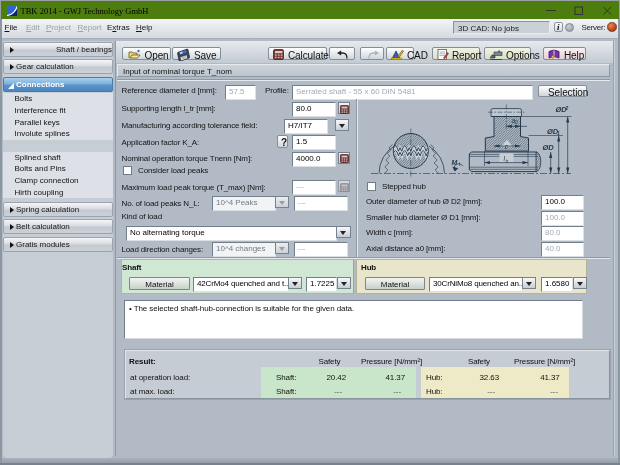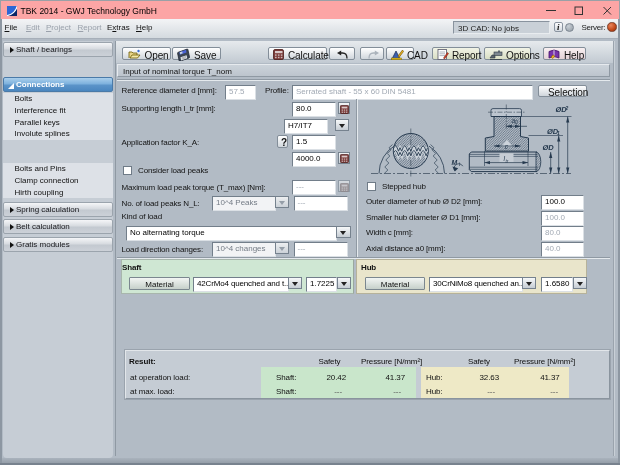--- a/index.html
+++ b/index.html
@@ -1,20 +1,20 @@
 <!DOCTYPE html>
 <html><head>
 <meta charset="utf-8">
 <style>
 * { margin:0; padding:0; box-sizing:border-box; }
 html,body { width:620px; height:465px; }
 #win { position:relative; width:620px; height:465px; font-family:"Liberation Sans", sans-serif; background:#b2bbc5; overflow:hidden; }
 .abs { position:absolute; }
 
-#titlebar { position:absolute; left:0; top:0; width:620px; height:19px; background:#fca5a5; border-top:1px solid #9aa0a6; border-left:1px solid #9aa0a6; border-right:1px solid #9aa0a6; }
+#titlebar { position:absolute; left:0; top:0; width:620px; height:19px; background:#4d7c0f; border-top:1px solid #9aa0a6; border-left:1px solid #9aa0a6; border-right:1px solid #9aa0a6;font-family:Liberation Serif, serif; }
 #title { position:absolute; left:19.5px; top:4.5px; font-size:8.5px; color:#000; }
 #appicon { position:absolute; left:5.5px; top:4.5px; width:10.5px; height:10px; }
 .capbtn { position:absolute; top:0; width:28px; height:19px; }
 
 #menubar { position:absolute; left:1px; top:19px; width:618px; height:20px; background:linear-gradient(#f3f4f6, #d4dadf); border-bottom:1px solid #a7afb9; }
 .menuitem { position:absolute; top:23px; font-size:8px; color:#111; }
 .menuitem.dis { color:#9aa1ab; }
 .menuitem u { text-decoration:underline; text-underline-offset:1px; }
 #cadbox { position:absolute; left:453px; top:20.5px; width:97px; height:13px; background:#c9d0d7; border:1px solid; border-color:#89939e #e8ecef #e8ecef #89939e; font-size:8px; color:#222; padding:2px 0 0 4px; }
 #ibtn { position:absolute; left:553.5px; top:22px; width:9.5px; height:10px; background:linear-gradient(#fdfdfe,#d3d9df); border:1px solid #8a94a0; border-radius:2px; text-align:center; font-family:"Liberation Serif",serif; font-style:italic; font-weight:bold; font-size:9px; color:#111111; line-height:8px; }
@@ -87,29 +87,31 @@
   <div class="menuitem dis" style="left:77.5px"><u>R</u>eport</div>
   <div class="menuitem" style="left:107px">E<u>x</u>tras</div>
   <div class="menuitem" style="left:136px"><u>H</u>elp</div>
   <div id="cadbox">3D CAD: No jobs</div>
   <div id="ibtn">i</div>
   <div class="led" style="left:565px; top:22.5px; width:9px; height:9px; background:radial-gradient(circle at 35% 30%, #c9d0d6, #929ba4); border:1px solid #7d8792;"></div>
   <div id="srvtxt">Server:</div>
   <div class="led" style="left:607px; top:22px; width:9.5px; height:9.5px; background:radial-gradient(circle at 35% 30%, #e8855c, #c2491a 60%, #8a2c08); border:1px solid #7a3a24;"></div>
 
   <div id="sidebar"></div>
-  <div class="sbh" style="left:3px; top:41.5px;"><span class="tri"></span>Shaft / bearings</div>
+  <div class="sbh" style="left:3px; top:41.5px;text-align:right;"><span class="tri"></span>Shaft / bearings</div>
+  <div class="sbh" style="left:3px; top:59px;"><span class="tri"></span>Gear calculation</div>
   <div class="sbh blue" style="left:3px; top:76.5px;"><svg style="position:absolute;left:4px;top:5px" width="6" height="6">
         <polygon points="0,6 6,6 6,0" fill="#ffffff"></polygon>
       </svg>Connections</div>
   <div class="sbi" style="left:3px; top:93.4px;">Bolts</div>
   <div class="sbi" style="left:3px; top:105.1px;">Interference fit</div>
   <div class="sbi" style="left:3px; top:116.7px;">Parallel keys</div>
   <div class="sbi" style="left:3px; top:128.4px;">Involute splines</div>
   <div class="sbi sel" style="left:3px; top:140.0px;">Serrated shaft</div>
+  <div class="sbi" style="left:3px; top:151.7px;">Splined shaft</div>
   <div class="sbi" style="left:3px; top:163.3px;">Bolts and Pins</div>
   <div class="sbi" style="left:3px; top:175.0px;">Clamp connection</div>
   <div class="sbi" style="left:3px; top:186.6px;">Hirth coupling</div>
   <div class="sbh" style="left:3px; top:201.5px;"><span class="tri"></span>Spring calculation</div>
   <div class="sbh" style="left:3px; top:219px;"><span class="tri"></span>Belt calculation</div>
   <div class="sbh" style="left:3px; top:236.5px;"><span class="tri"></span>Gratis modules</div>
 
   <div id="toolstrip"></div>
   <div id="formpanel"></div>
   <div class="tbtn" style="left:121.5px; width:49px;">
@@ -218,27 +220,29 @@
         <g fill="#c9b8b8">
           <rect x="2.2" y="6" width="1.8" height="1.6"></rect>
           <rect x="5.1" y="6" width="1.8" height="1.6"></rect>
           <rect x="8" y="6" width="1.8" height="1.6"></rect>
           <rect x="2.2" y="8.8" width="1.8" height="1.6"></rect>
           <rect x="5.1" y="8.8" width="1.8" height="1.6"></rect>
           <rect x="8" y="8.8" width="1.8" height="1.6"></rect>
         </g>
       </svg>
     </div>
+  <div class="lbl9" style="left:121.5px; top:121px;">Manufacturing according tolerance field:</div>
   <div class="fld" style="left:284px; top:118.5px; width:44px;">H7/IT7</div>
   <div class="arrbtn" style="left:335px; top:118.5px;"></div>
   <div class="lbl9" style="left:121.5px; top:137.5px;">Application factor K_A:</div>
   <div class="tbtn" style="left:277px; top:135px; width:11px; height:13px;">
       <span class="lbl" style="left:3px; top:1px; font-weight:bold;">?</span>
     </div>
   <div class="fld" style="left:292px; top:135px; width:44px;">1.5</div>
+  <div class="lbl9" style="left:121.5px; top:154px;">Nominal operation torque Tnenn [Nm]:</div>
   <div class="fld" style="left:292px; top:151.5px; width:44px;">4000.0</div>
   <div class="calcbtn" style="left:338px; top:151.5px;">
       <svg width="9" height="9" viewBox="0 0 12 12">
         <rect x="0.5" y="0.5" width="11" height="11" rx="1.5" fill="#7c3a38" stroke="#4a1a18"></rect>
         <rect x="2.2" y="2.2" width="7.6" height="2.4" fill="#d8c8c8"></rect>
         <g fill="#c9b8b8">
           <rect x="2.2" y="6" width="1.8" height="1.6"></rect>
           <rect x="5.1" y="6" width="1.8" height="1.6"></rect>
           <rect x="8" y="6" width="1.8" height="1.6"></rect>
           <rect x="2.2" y="8.8" width="1.8" height="1.6"></rect>
@@ -392,20 +396,21 @@
   <div class="arrbtn" style="left:288px; top:277px;"></div>
   <div class="fld" style="left:306px; top:277px; width:31px;">1.7225</div>
   <div class="arrbtn" style="left:336.5px; top:277px;"></div>
   <div class="lbl9" style="left:361px; top:263px; font-weight:bold;">Hub</div>
   <div class="matbtn" style="left:365px; top:277px; width:60px;">Material</div>
   <div class="fld" style="left:429px; top:277px; width:94px; letter-spacing:-0.15px;">30CrNiMo8 quenched an...</div>
   <div class="arrbtn" style="left:522px; top:277px;"></div>
   <div class="fld" style="left:541px; top:277px; width:32px;">1.6580</div>
   <div class="arrbtn" style="left:572.5px; top:277px;"></div>
 
+  <div id="msgbox">• The selected shaft-hub-connection is suitable for the given data.</div>
 
   <div id="restable">
     <div id="greenblk"></div>
     <div id="yellowblk"></div>
     <div class="rt b" style="left:3.6px; top:6px;">Result:</div>
     <div class="rt" style="left:192.9px; top:6px;">Safety</div>
     <div class="rt" style="left:235.5px; top:6px;">Pressure [N/mm²]</div>
     <div class="rt" style="left:342.4px; top:6px;">Safety</div>
     <div class="rt" style="left:388.5px; top:6px;">Pressure [N/mm²]</div>
     <div class="rt" style="left:4.6px; top:22.5px;">at operation load:</div>

